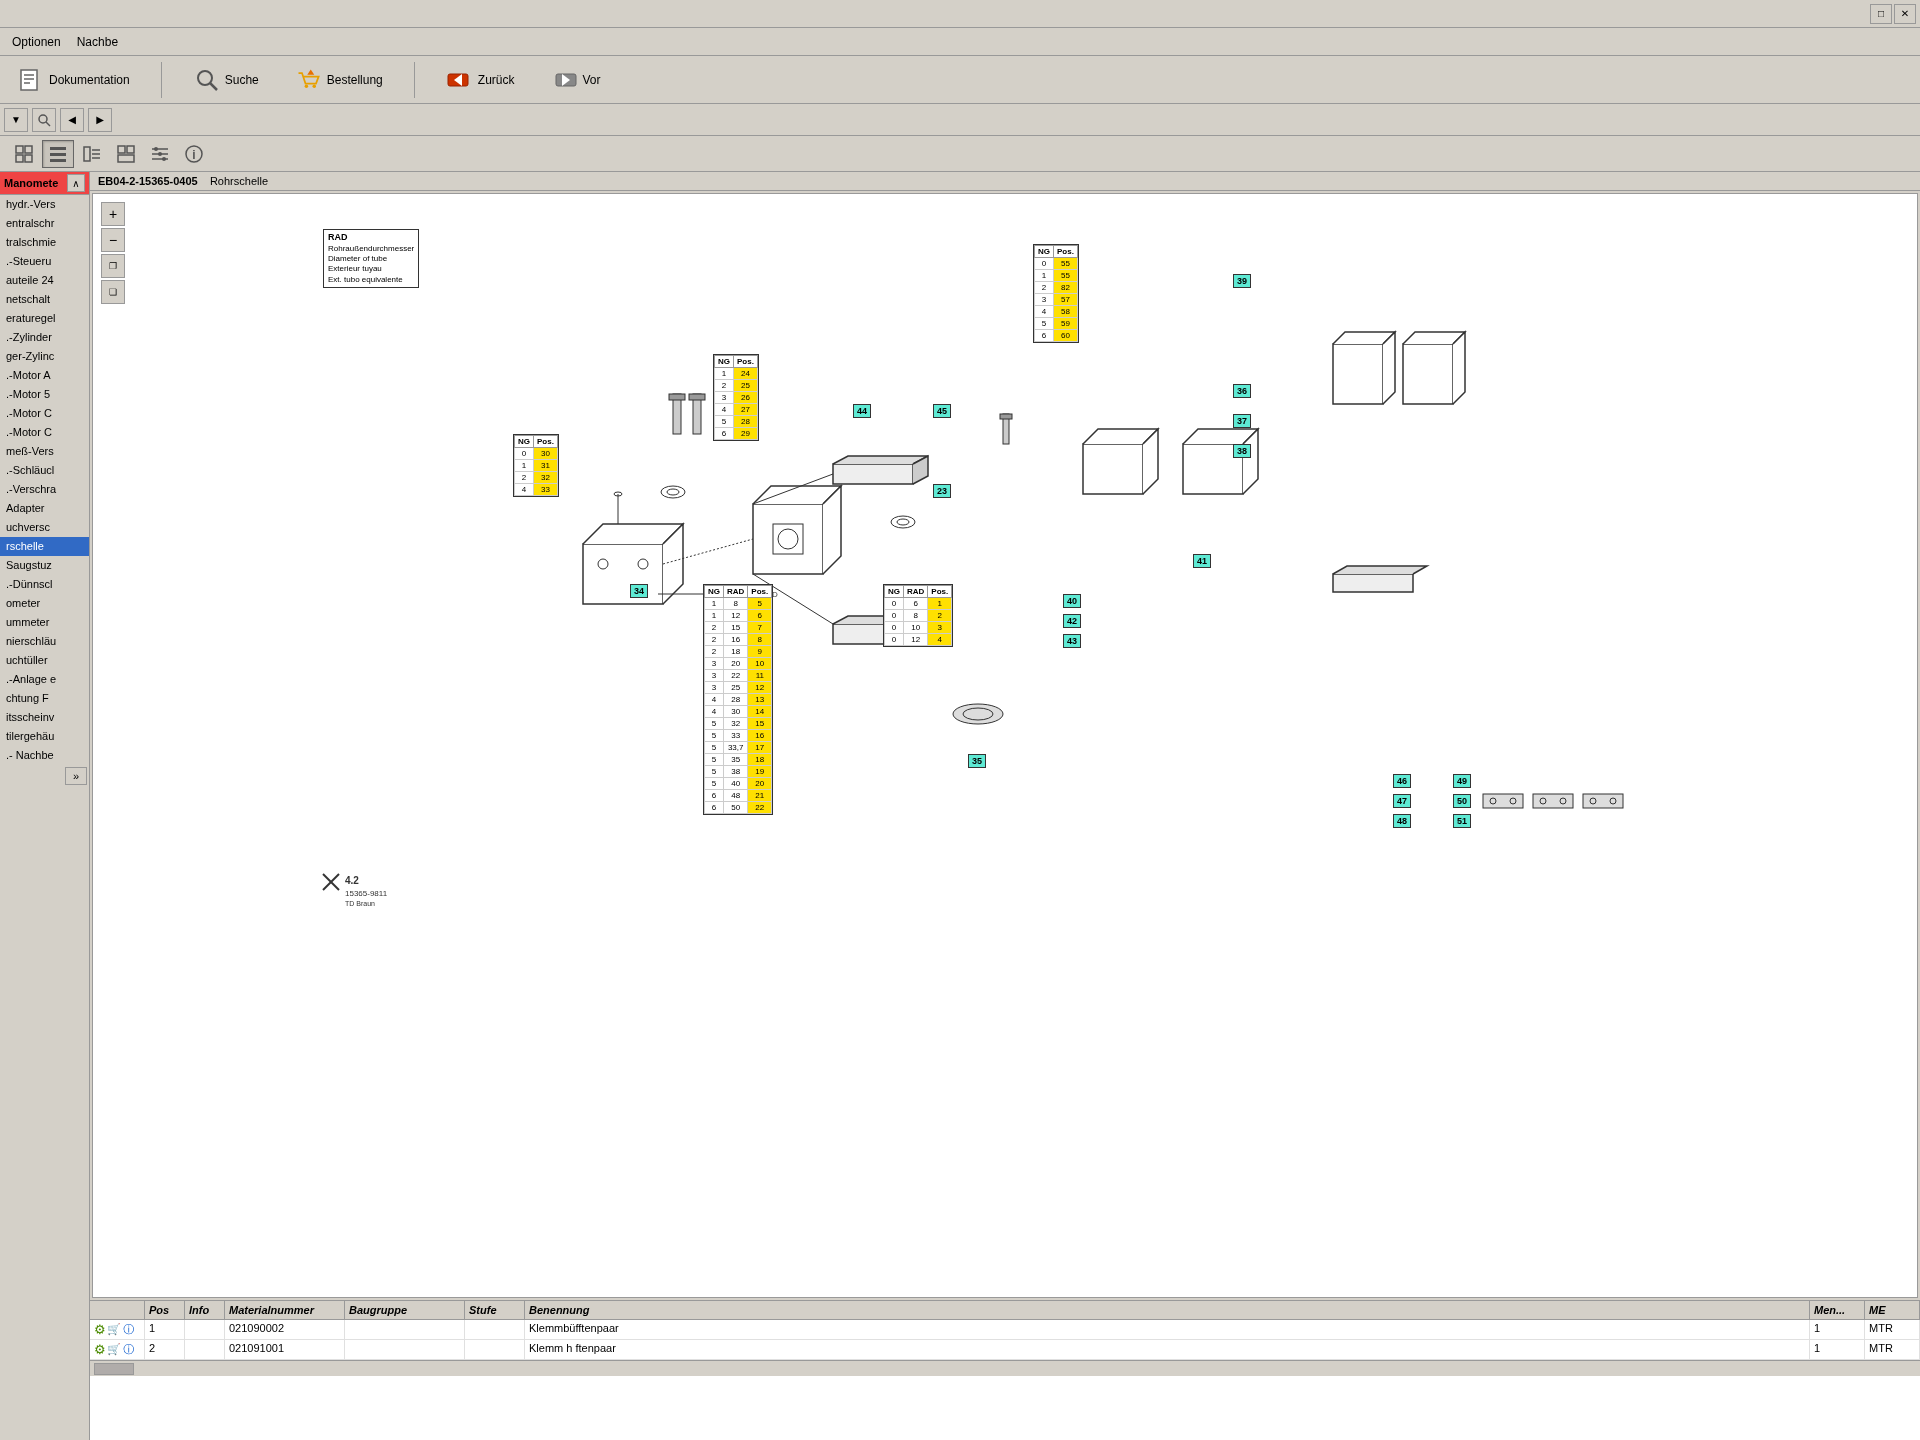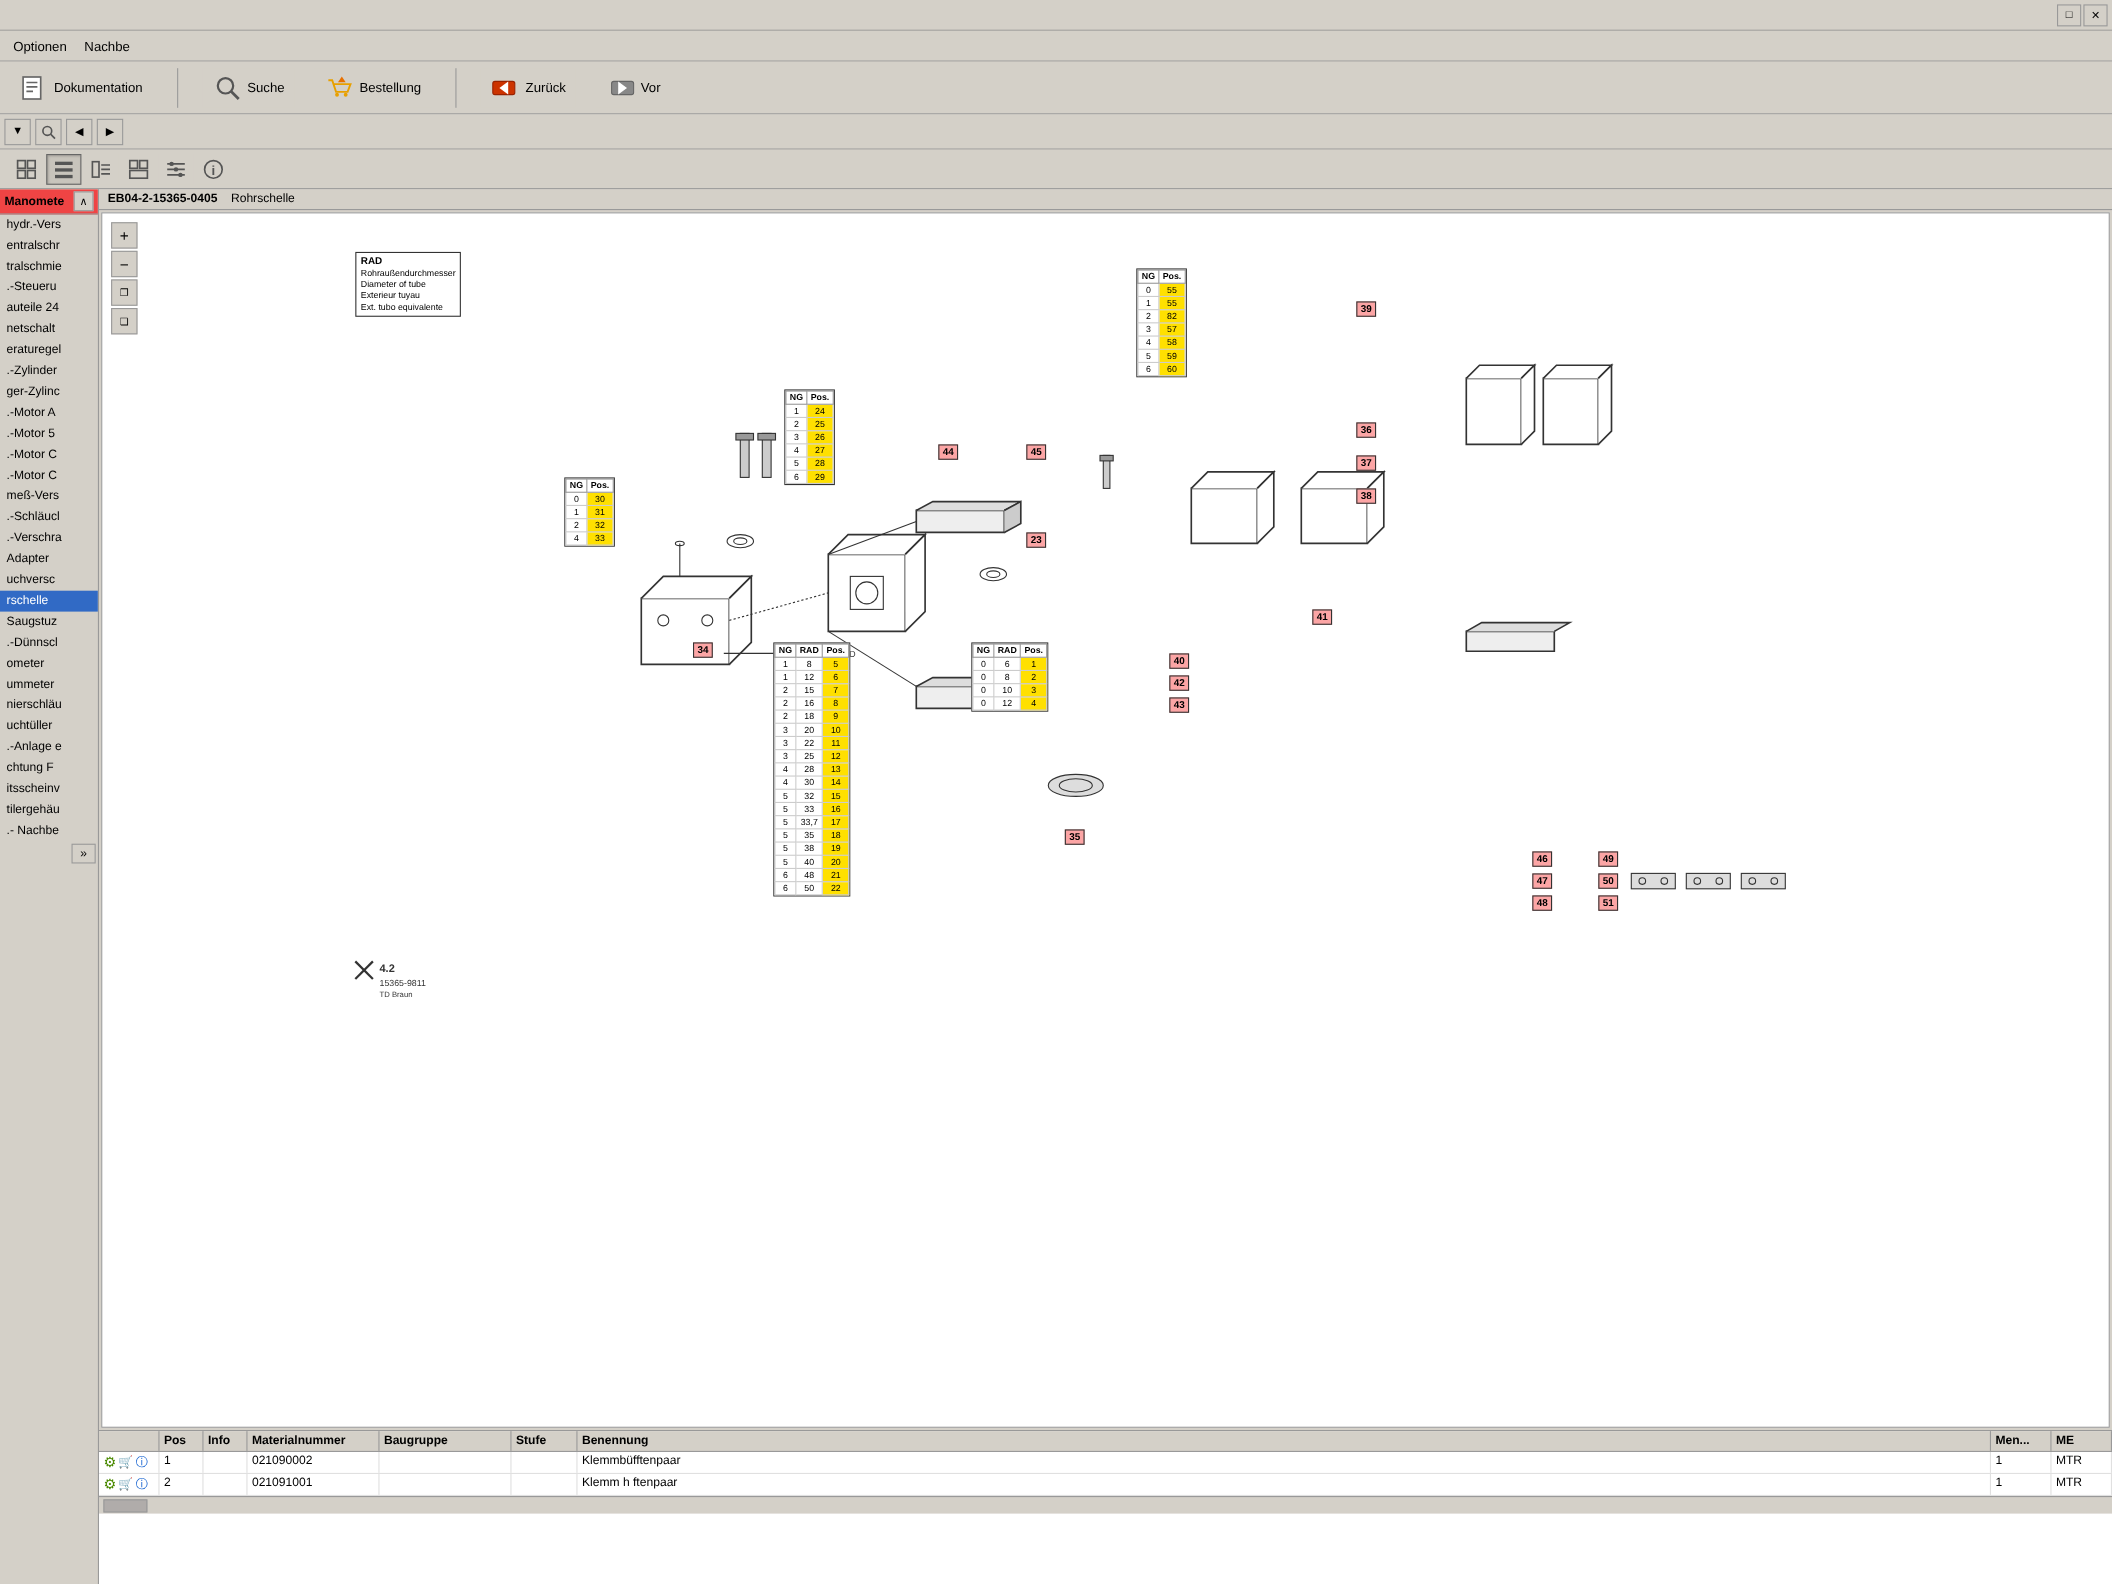--- a/index.html
+++ b/index.html
@@ -44,38 +44,38 @@
 
     
     .breadcrumb { background: #d4d0c8; padding: 3px 8px; font-size: 11px; border-bottom: 1px solid #999; }
 
     
     .diagram-area { flex: 1; background: white; position: relative; overflow: hidden; border: 1px solid #999; margin: 2px; }
 
     
     .bottom-table { height: 140px; background: white; border-top: 1px solid #999; overflow: auto; }
     .table-header { display: flex; background: #d4d0c8; border-bottom: 1px solid #999; font-size: 11px; font-weight: bold; }
-    .table-header .col { padding: 3px 4px; border-right: 1px solid #999; }
+    .table-header .col { padding: 3px 4px; border-right: 1px solid #999; font-style: italic; }
     .table-row-data { display: flex; border-bottom: 1px solid #e0e0e0; font-size: 11px; }
     .table-row-data .col { padding: 2px 4px; border-right: 1px solid #e0e0e0; }
     .col-icons { width: 55px; }
     .col-pos { width: 40px; }
     .col-info { width: 40px; }
     .col-material { width: 120px; }
     .col-baugruppe { width: 120px; }
     .col-stufe { width: 60px; }
     .col-benennung { flex: 1; }
     .col-men { width: 55px; }
     .col-me { width: 55px; }
     
     .zoom-controls { position: absolute; left: 8px; top: 8px; display: flex; flex-direction: column; gap: 2px; z-index: 10; }
     .zoom-btn { width: 24px; height: 24px; background: #d4d0c8; border: 1px solid #999; display: flex; align-items: center; justify-content: center; cursor: pointer; font-size: 14px; }
 
     .label-box { position: absolute; border: 1px solid #333; background: white; padding: 2px 4px; font-size: 9px; line-height: 1.3; }
-    .pos-badge { position: absolute; background: #fca5a5; border: 1px solid #333; padding: 1px 3px; font-size: 9px; font-weight: bold; min-width: 14px; text-align: center; }
+    .pos-badge { position: absolute; background: #5eead4; border: 1px solid #333; padding: 1px 3px; font-size: 9px; font-weight: bold; min-width: 14px; text-align: center; }
     .table-box { position: absolute; border: 1px solid #333; background: white; font-size: 8px; }
     .table-box table { border-collapse: collapse; }
     .table-box td { border: 1px solid #ccc; padding: 1px 3px; text-align: center; }
     .table-box th { border: 1px solid #999; padding: 1px 3px; text-align: center; background: white; font-weight: bold; }
     .table-box .highlight { background: #FFE000; }
 
     .scrollbar-h { height: 16px; background: #d4d0c8; border-top: 1px solid #999; display: flex; align-items: center; }
     .scrollbar-thumb { width: 40px; height: 12px; background: #b0acaa; border: 1px solid #999; margin-left: 4px; cursor: pointer; }
   </style>
 </head>

